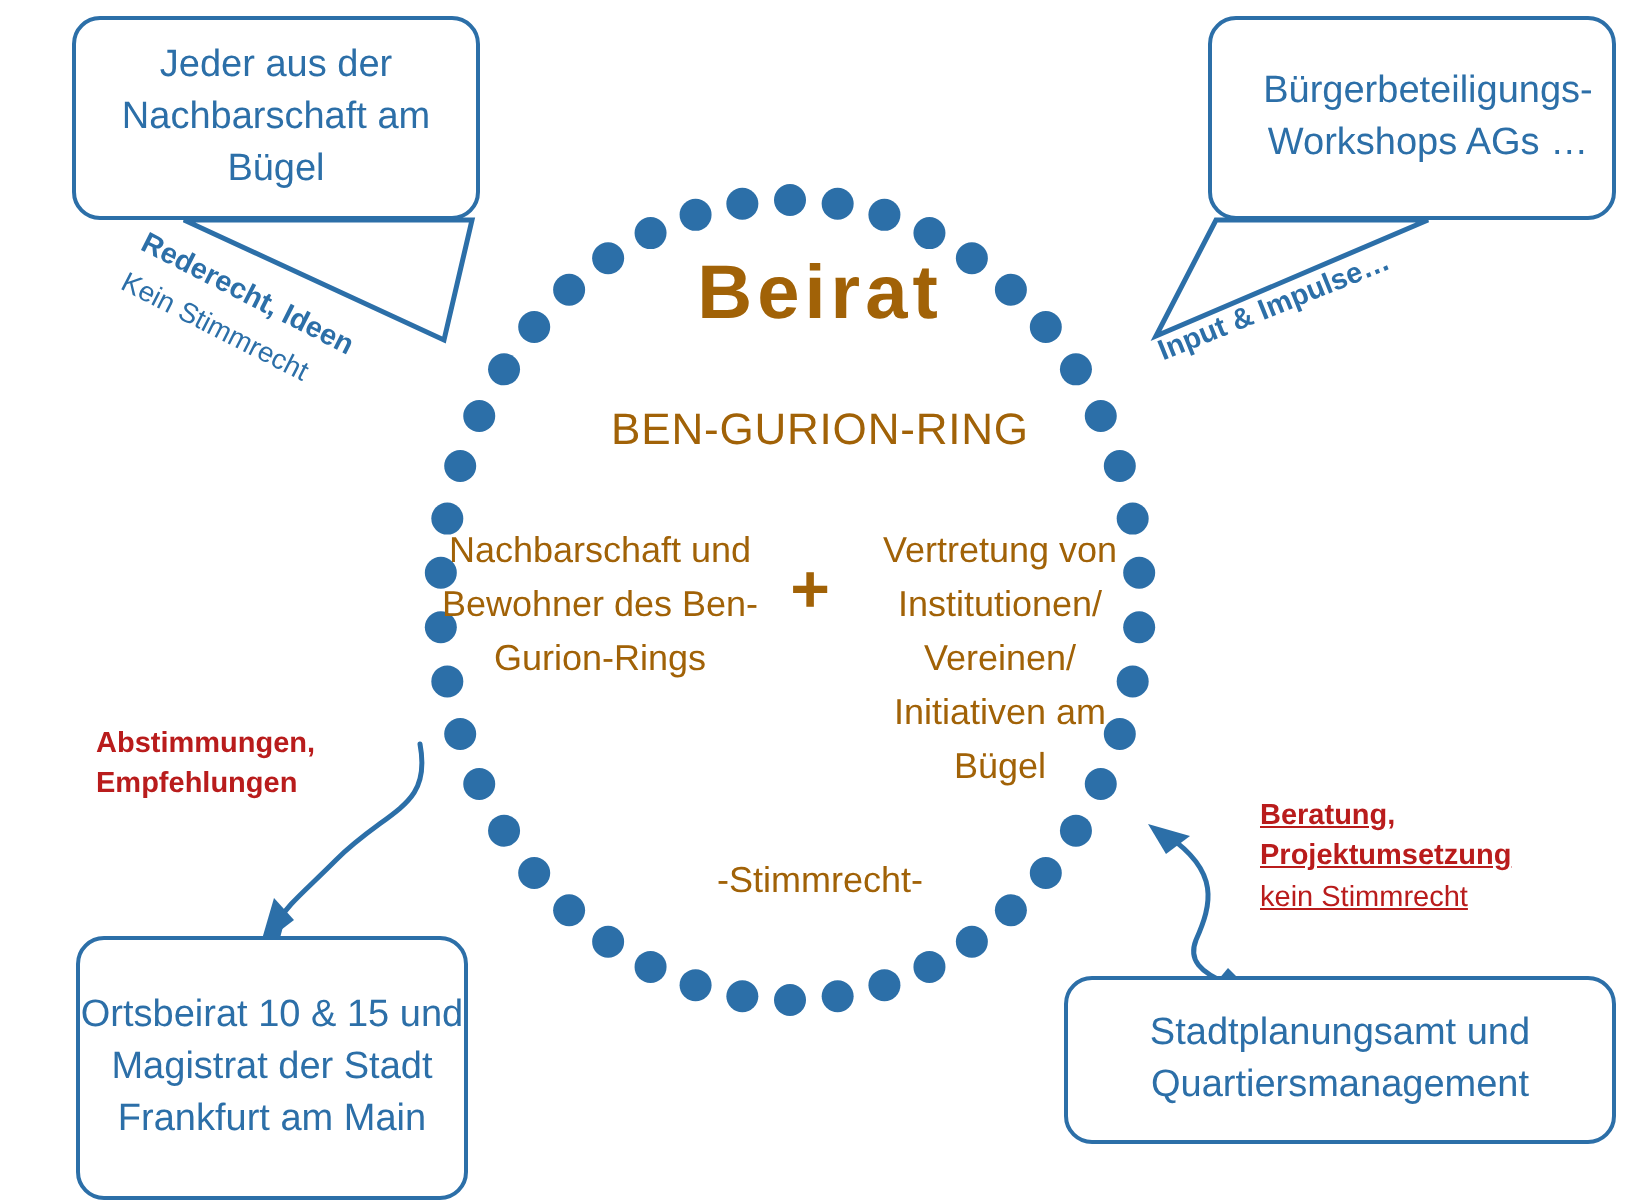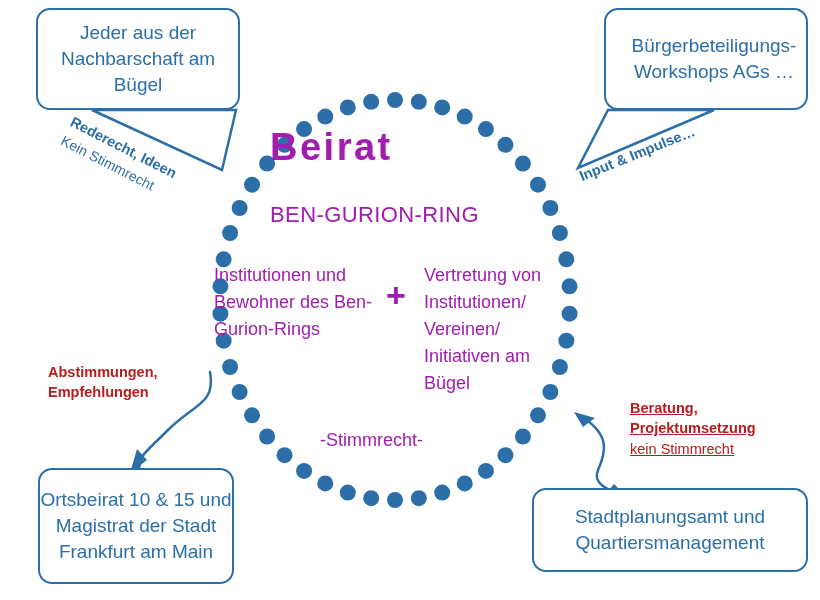--- a/index.html
+++ b/index.html
@@ -35,27 +35,27 @@
     display: flex;
     align-items: center;
     justify-content: center;
     text-align: center;
     line-height: 1.38;
   }
   .bubble-box .txt { display: block; width: 100%; }
 
   #bubble-top-left   { left: 36px;  top: 8px;   width: 204px; height: 102px; font-size: 19px; z-index: 5; }
   #bubble-top-right  { left: 604px; top: 8px;   width: 204px; height: 102px; font-size: 19px; z-index: 5; padding-left: 16px; }
-  #box-bottom-left   { left: 38px;  top: 468px; width: 196px; height: 116px; font-size: 19px; z-index: 5; }
+  #box-bottom-left   { left: 38px;  top: 468px; width: 196px; height: 132px; font-size: 19px; z-index: 5; }
   #box-bottom-right  { left: 532px; top: 488px; width: 276px; height: 84px;  font-size: 19px; z-index: 5; justify-content: center; }
 
   .center-text {
     position: absolute;
-    color: #a21caf;
-    text-align: left;
+    color: #a16207;
+    text-align: center;
     z-index: 4;
   }
   #title-main {
     left: 270px; top: 126px; width: 280px;
     font-size: 38px; font-weight: bold; letter-spacing: 2.5px;
   }
   #title-sub1 {
     left: 270px; top: 174px; width: 280px;
     font-size: 22px; letter-spacing: 2.2px;
   }
@@ -207,21 +207,21 @@
     <span class="txt">Ortsbeirat 10 &amp; 15 und Magistrat der Stadt Frankfurt am Main</span>
   </div>
 
   <div class="bubble-box" id="box-bottom-right">
     <span class="txt">Stadtplanungsamt und Quartiersmanagement</span>
   </div>
 
   <div class="center-text" id="title-main">Beirat</div>
   <div class="center-text" id="title-sub2">BEN-GURION-RING</div>
 
-  <div class="center-text" id="col-left">Institutionen und Bewohner des Ben-Gurion-Rings</div>
+  <div class="center-text" id="col-left">Nachbarschaft und Bewohner des Ben-Gurion-Rings</div>
   <div class="center-text" id="plus-sign">+</div>
   <div class="center-text" id="col-right">Vertretung von Institutionen/ Vereinen/ Initiativen am Bügel</div>
   <div class="center-text" id="stimmrecht">-Stimmrecht-</div>
 
   <div class="rot-label" id="lbl-rederecht">
     <span>Rederecht, Ideen</span>
     <span class="sub">Kein Stimmrecht</span>
   </div>
 
   <div class="rot-label" id="lbl-input">

